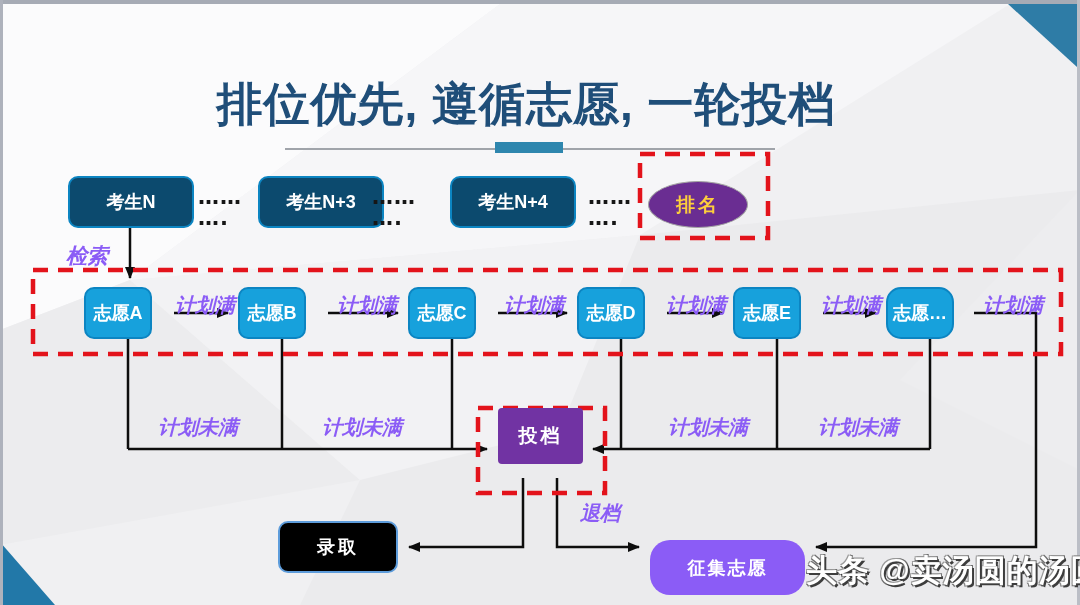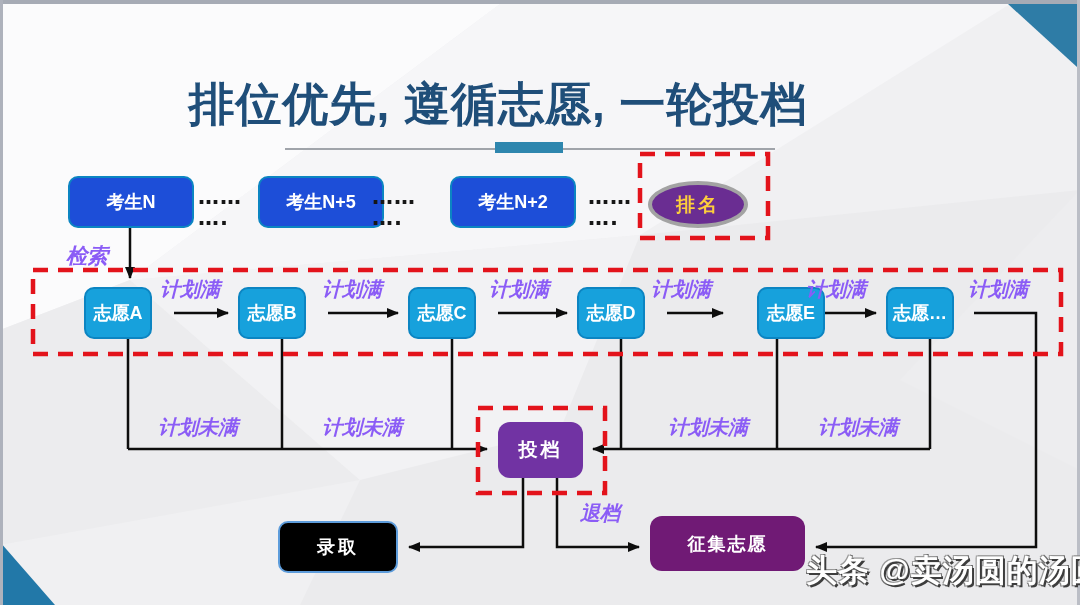--- a/index.html
+++ b/index.html
@@ -10,55 +10,55 @@
   }
   svg{display:block;}
   #bg-layer,#connector-layer{position:absolute;left:0;top:0;width:1080px;height:605px;pointer-events:none;}
   
   .edge-top{position:absolute;left:0;top:0;width:1080px;height:4px;background:#A6ABB5;}
   .edge-left{position:absolute;left:0;top:0;width:3px;height:605px;background:#AEB2BC;}
   .edge-right{position:absolute;right:0;top:0;width:3px;height:605px;background:#BBBEC6;}
   
   .title{
     position:absolute;left:0;top:74px;width:996px;text-align:center;
-    font-size:46px;font-weight:800;color:#1F4E79;letter-spacing:1px;
+    font-size:46px;font-weight:800;color:#1F4E79;letter-spacing:1px;padding-left:28px;
   }
   .title-underline{position:absolute;left:285px;top:148px;width:490px;height:2px;background:#A0A4AA;}
   .title-underline-accent{position:absolute;left:495px;top:142px;width:68px;height:11px;background:#2E86AE;}
   
   .node{
     position:absolute;display:flex;align-items:center;justify-content:center;
     color:#fff;font-weight:bold;font-size:18px;border-radius:10px;
     box-sizing:border-box;
   }
-  .candidate{width:126px;height:52px;background:#1d4ed8;border:2px solid #0C85C2;}
+  .candidate{width:126px;height:52px;background:#0c4a6e;border:2px solid #0C85C2;}
   #cand-0{left:68px;top:176px;}
   #cand-1{left:258px;top:176px;}
   #cand-2{left:450px;top:176px;}
   .choice{width:68px;height:52px;background:#17A1DC;border:2px solid #0C85C2;}
   #choice-0{left:84px;top:287px;}
   #choice-1{left:238px;top:287px;}
   #choice-2{left:408px;top:287px;}
   #choice-3{left:577px;top:287px;}
-  #choice-4{left:733px;top:287px;margin-left:24px;}
-  #choice-5{left:886px;top:287px;}
+  #choice-4{left:733px;top:287px;}
+  #choice-5{left:886px;top:287px;border-radius:15px;}
   .rank{
     left:648px;top:181px;width:100px;height:47px;background:#6A2D92;
     border-radius:50%;color:#FDCE3C;font-size:19px;letter-spacing:3px;
-    border:4px solid #a3a3a3;
+    border:1px solid #a3a3a3;
   }
-  .dispatch{left:498px;top:422px;width:85px;height:56px;background:#7133A3;border-radius:12px;font-size:19px;letter-spacing:3px;}
+  .dispatch{left:498px;top:408px;width:85px;height:56px;background:#7133A3;border-radius:4px;font-size:19px;letter-spacing:3px;}
   .admit{left:278px;top:521px;width:120px;height:52px;background:#000000;border:2px solid #5D9CDB;letter-spacing:3px;}
-  .collect{left:650px;top:516px;width:155px;height:55px;background:#701a75;border-radius:12px;letter-spacing:2px;}
+  .collect{left:650px;top:540px;width:155px;height:55px;background:#8b5cf6;border-radius:20px;letter-spacing:2px;}
   
   .hw{
     position:absolute;color:#8b5cf6;font-family:"DejaVu Serif",serif;
     font-style:italic;font-weight:bold;font-size:20px;white-space:nowrap;
   }
-  .plan-full{top:276px;width:90px;text-align:left;}
+  .plan-full{top:292px;width:90px;text-align:center;}
   #pf-0{left:160px;} #pf-1{left:322px;} #pf-2{left:489px;}
   #pf-3{left:651px;} #pf-4{left:806px;} #pf-5{left:968px;}
   .plan-not-full{top:390px;width:120px;text-align:center;margin-top:24px;}
   #pn-0{left:138px;} #pn-1{left:302px;} #pn-2{left:648px;} #pn-3{left:798px;}
   .search-label{left:66px;top:242px;font-size:21px;}
   .reject-label{left:560px;top:500px;width:80px;text-align:center;}
   
   .dots{
     position:absolute;top:187px;width:60px;color:#161616;font-weight:bold;
     font-size:21px;line-height:21px;font-family:"DejaVu Sans",sans-serif;letter-spacing:1px;
@@ -124,28 +124,28 @@
   </svg>
 
   <div class="node candidate" id="cand-0">
     <span>考生N</span>
   </div>
   <div class="dots" id="dots-0">
     <span>……</span>
     <span>….</span>
   </div>
   <div class="node candidate" id="cand-1">
-    <span>考生N+5</span>
+    <span>考生N+3</span>
   </div>
   <div class="dots" id="dots-1">
     <span>……</span>
     <span>….</span>
   </div>
   <div class="node candidate" id="cand-2">
-    <span>考生N+2</span>
+    <span>考生N+4</span>
   </div>
   <div class="dots" id="dots-2">
     <span>……</span>
     <span>….</span>
   </div>
   <div class="node rank">
     <span>排名</span>
   </div>
 
   <div class="hw search-label">检索</div>

